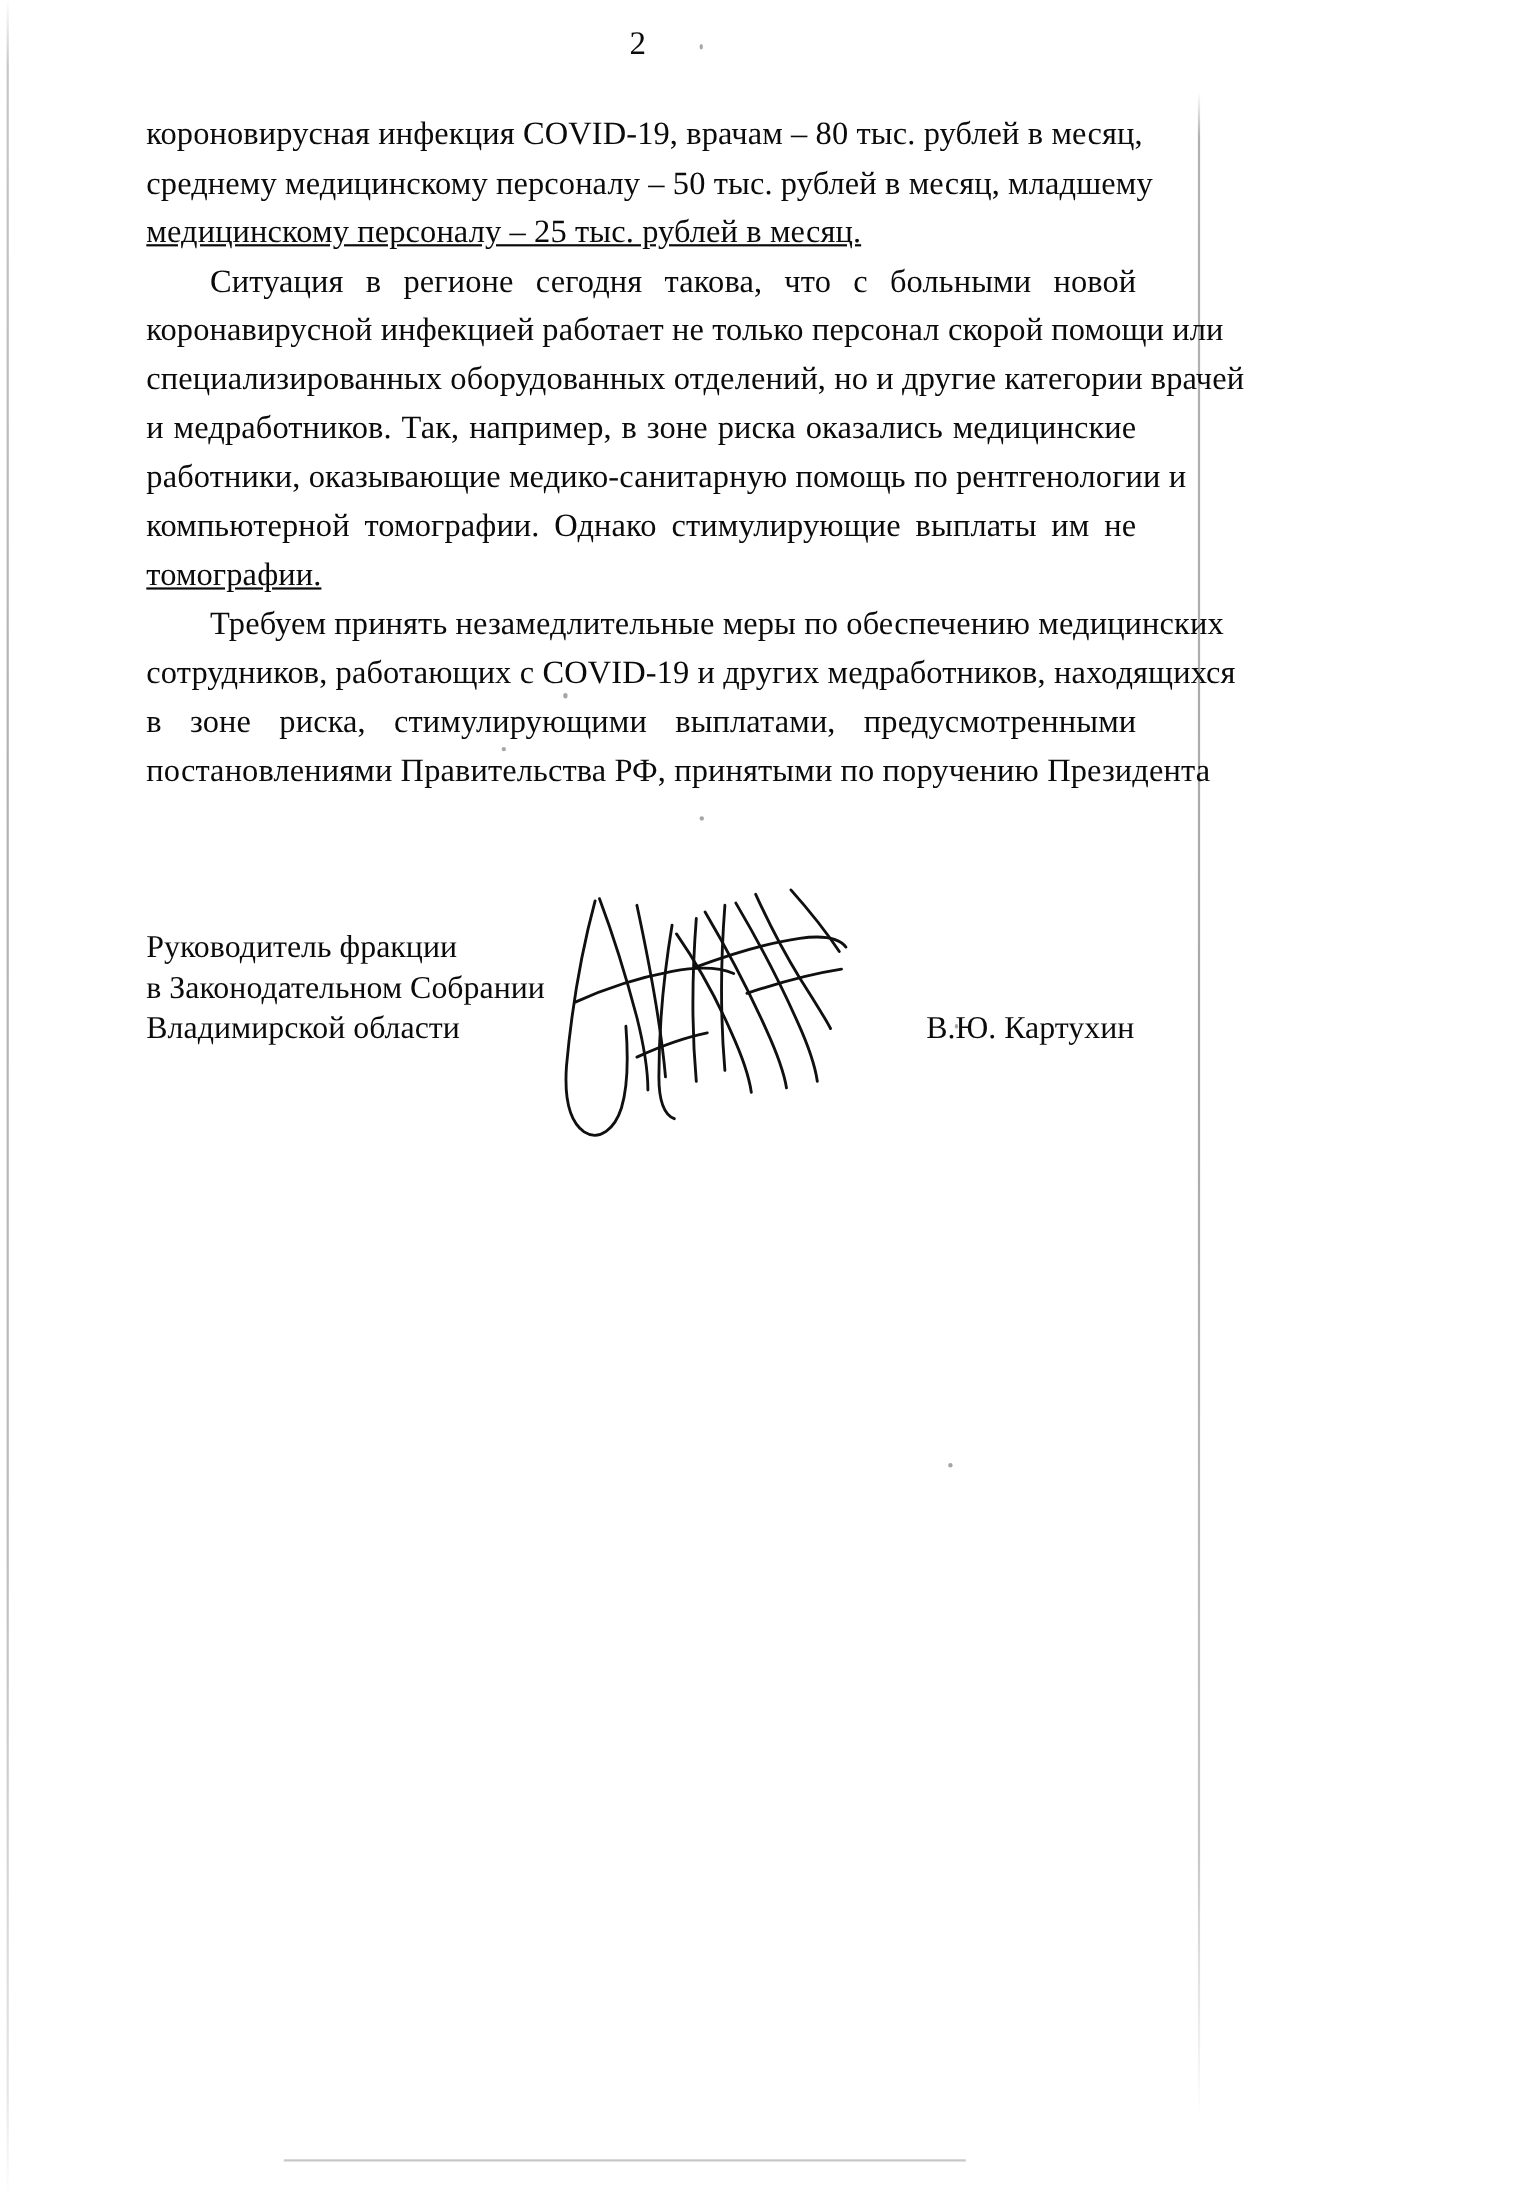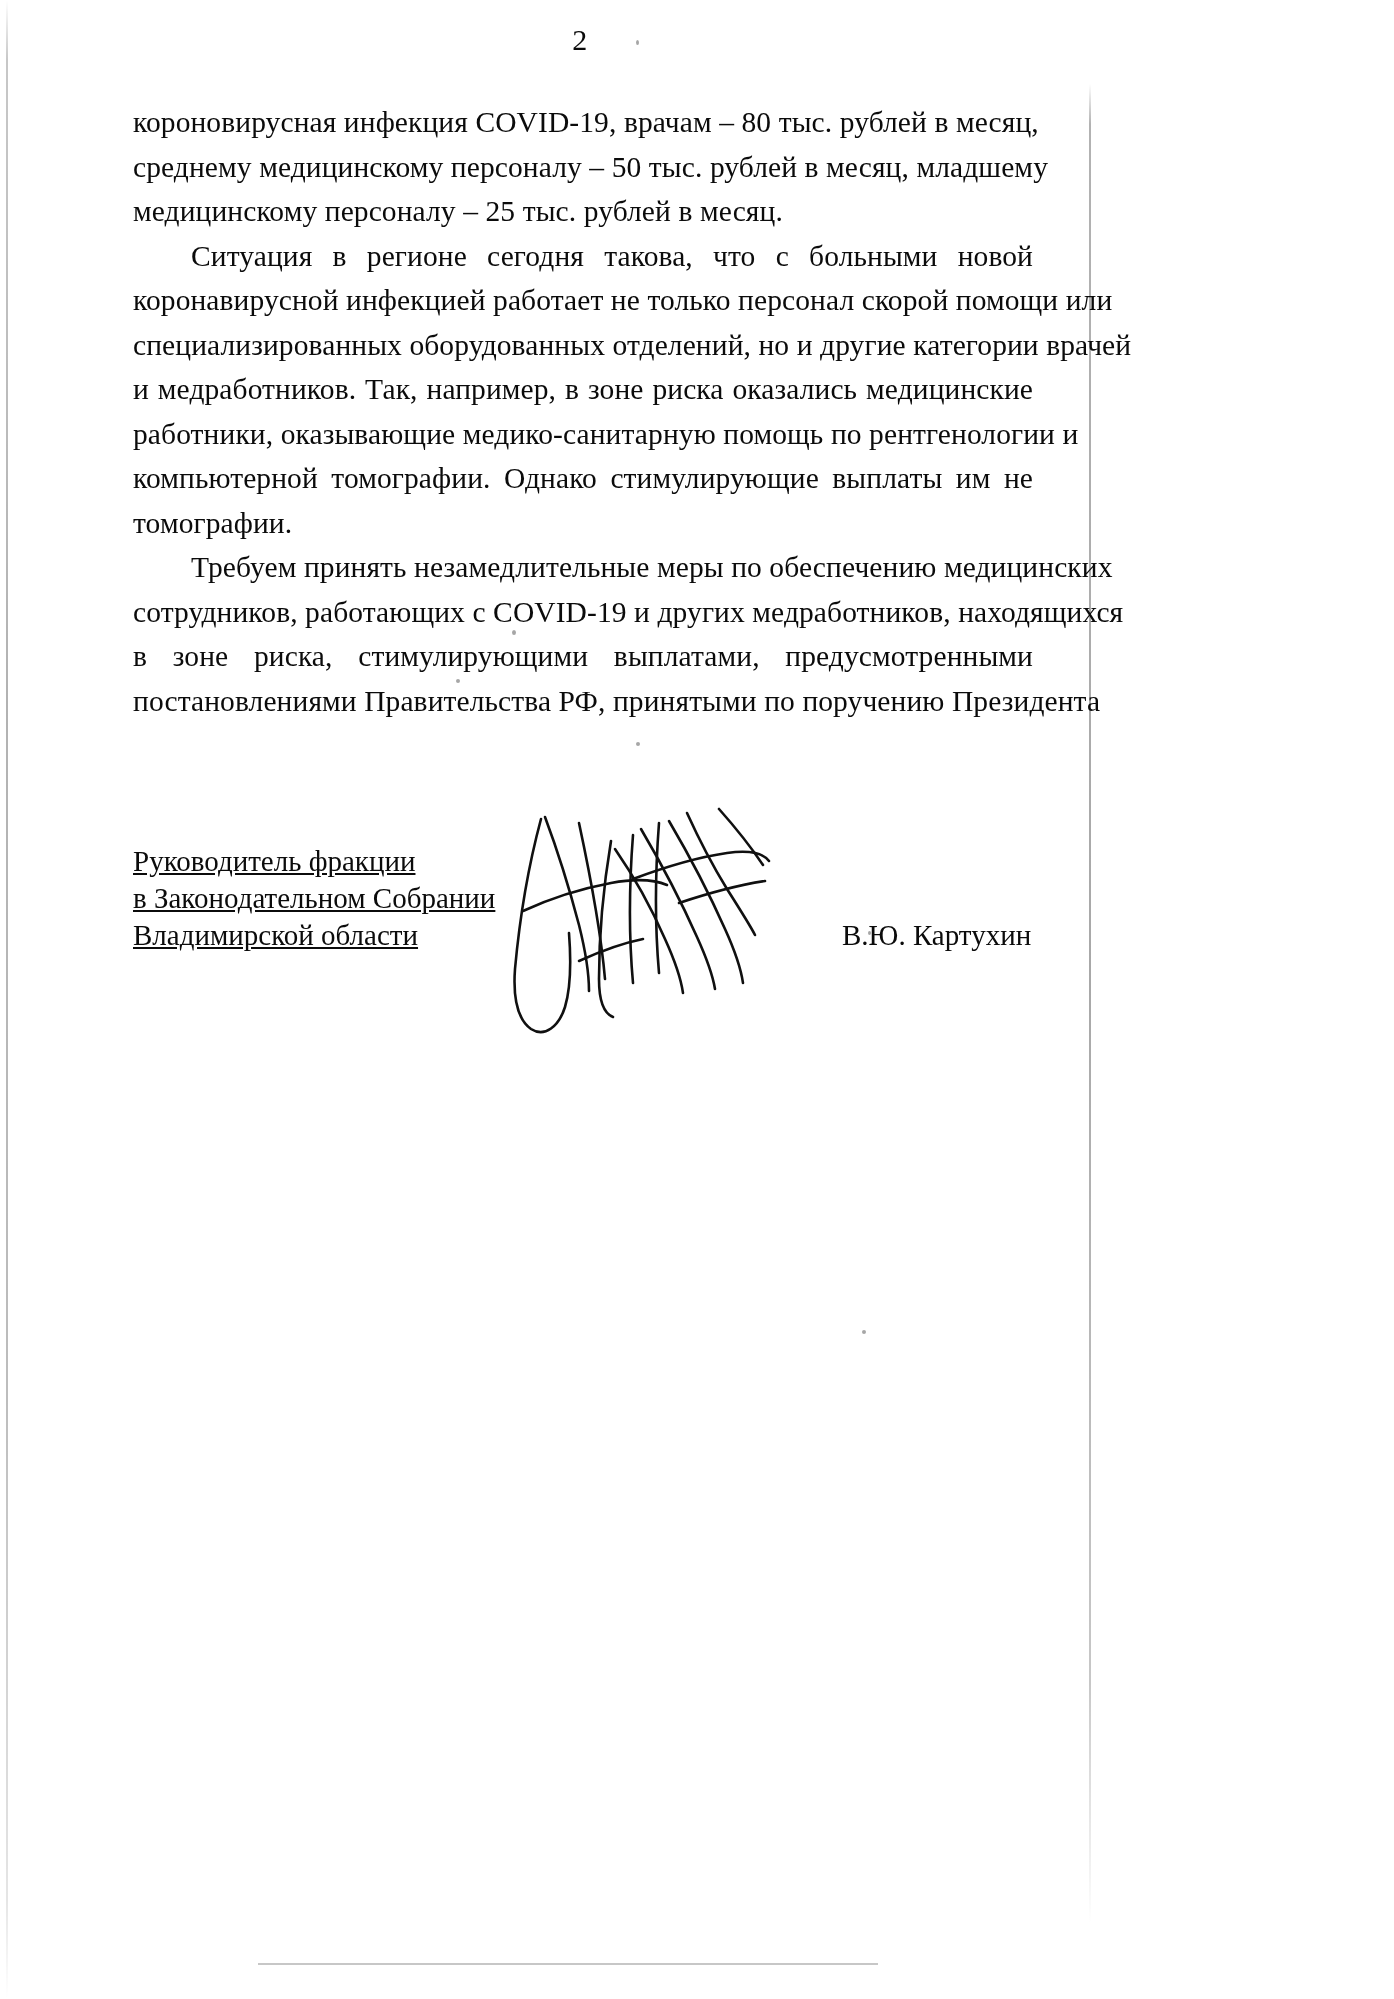--- a/index.html
+++ b/index.html
@@ -87,20 +87,21 @@
   }
   
   .para .ln {
     display: block;
     text-align: justify;
     text-align-last: justify;
     white-space: nowrap;
   }
   .para .ln.last {
     text-align-last: left;
+    text-decoration: underline;
   }
   .para .ln.first {
     text-indent: 58px;
   }
   .para .ln.first-noindent {
     text-indent: 0;
   }
 
   .signature-block {
     position: absolute;
@@ -110,21 +111,20 @@
     height: 130px;
   }
 
   .sig-role {
     position: absolute;
     left: 0;
     top: 0;
     font-size: 29px;
     line-height: 37px;
     white-space: nowrap;
-    text-decoration: underline;
   }
 
   .sig-name {
     position: absolute;
     left: 709px;
     top: 74px;
     font-size: 29px;
     line-height: 37px;
     white-space: nowrap;
     text-align: right;

